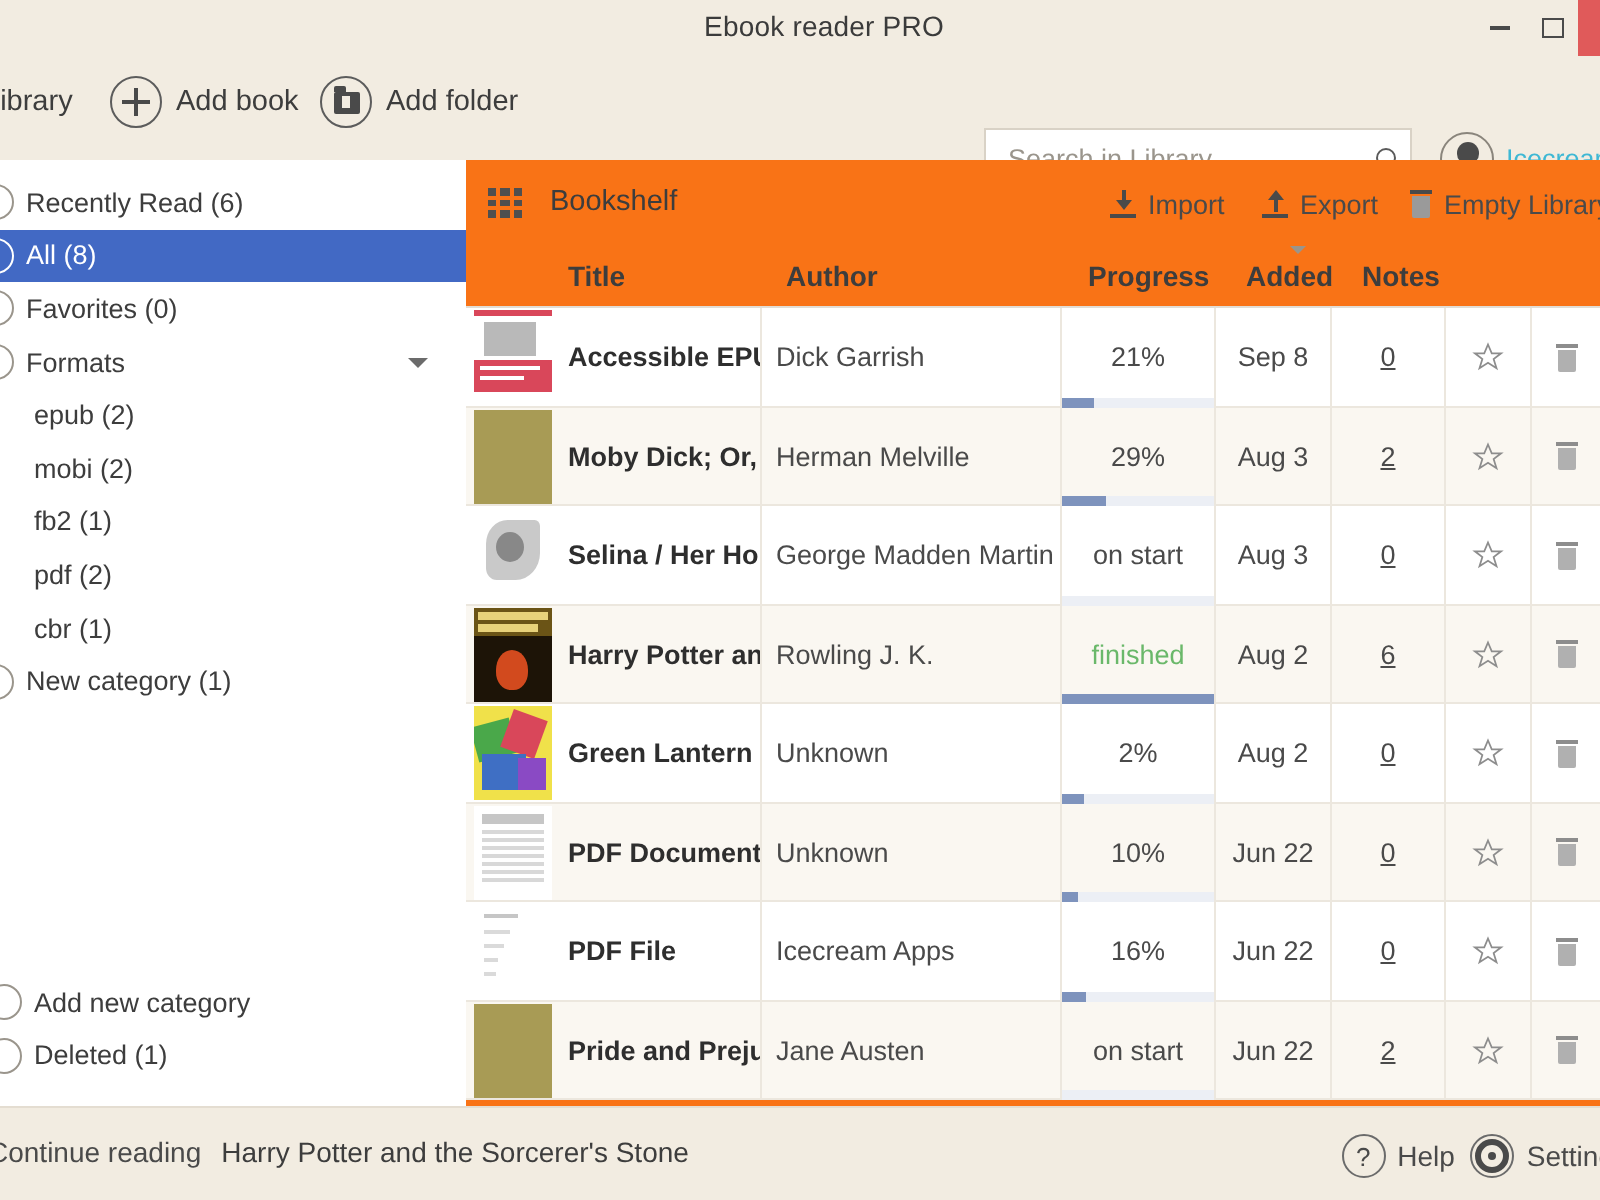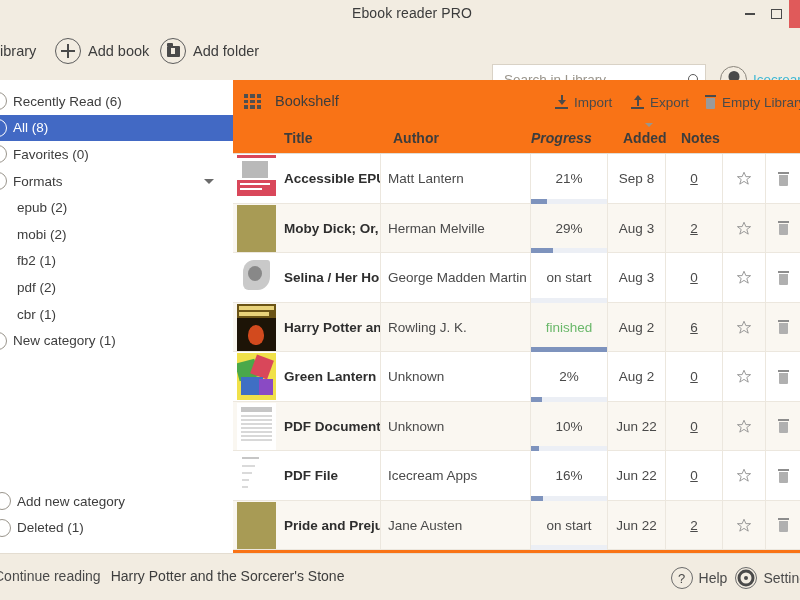--- a/index.html
+++ b/index.html
@@ -230,21 +230,21 @@
   .thead {
     position: absolute; left: 0; top: 43px; width: 567px; height: 31px;
     border-bottom: 1px solid #e2ddd4;
   }
   .th {
     position: absolute; top: 7px;
     font-size: 14px; color: #3d3d3d; font-weight: bold;
   }
   .th-title { left: 51px; }
   .th-author { left: 160px; }
-  .th-progress { left: 298px; font-style: italic; }
+  .th-progress { left: 311px; }
   .th-added { left: 390px; }
   .th-notes { left: 448px; }
   .sort-caret {
     position: absolute; left: 412px; top: 0px;
     width: 0; height: 0;
     border-left: 4px solid transparent;
     border-right: 4px solid transparent;
     border-top: 4px solid #9a958c;
   }
 
@@ -509,21 +509,21 @@
               <div style="position:absolute;left:5px;top:6px;width:26px;height:17px;background:#b9b9b9"></div>
               <div style="position:absolute;left:0;top:25px;width:100%;height:16px;background:#d9475a"></div>
               <div style="position:absolute;left:3px;top:28px;width:30px;height:2px;background:#fff"></div>
               <div style="position:absolute;left:3px;top:33px;width:22px;height:2px;background:#fff"></div>
             </div>
           </div>
           <div class="cell c-title">
             <span>Accessible EPUB</span>
           </div>
           <div class="cell c-author">
-            <span>Matt Lantern</span>
+            <span>Dick Garrish</span>
           </div>
           <div class="cell c-progress">
             <span class="prog-label">21%</span>
             <div class="prog-track">
               <div class="prog-fill" style="width: 21%;"></div>
             </div>
           </div>
           <div class="cell c-added">
             <span>Sep 8</span>
           </div>

